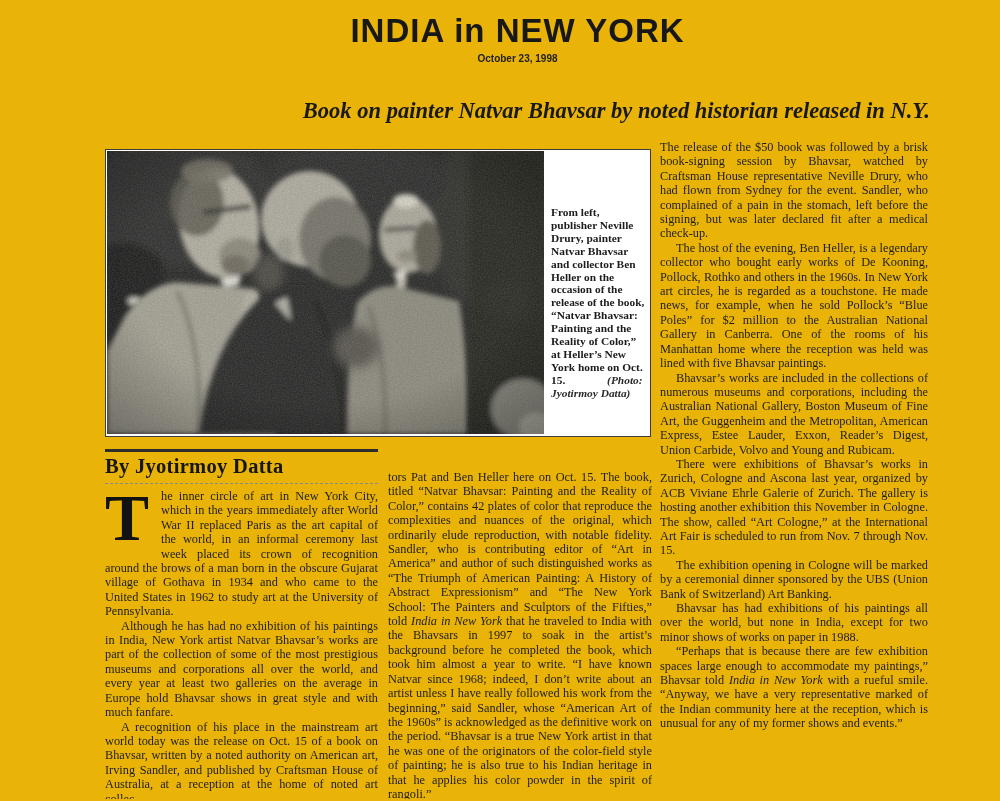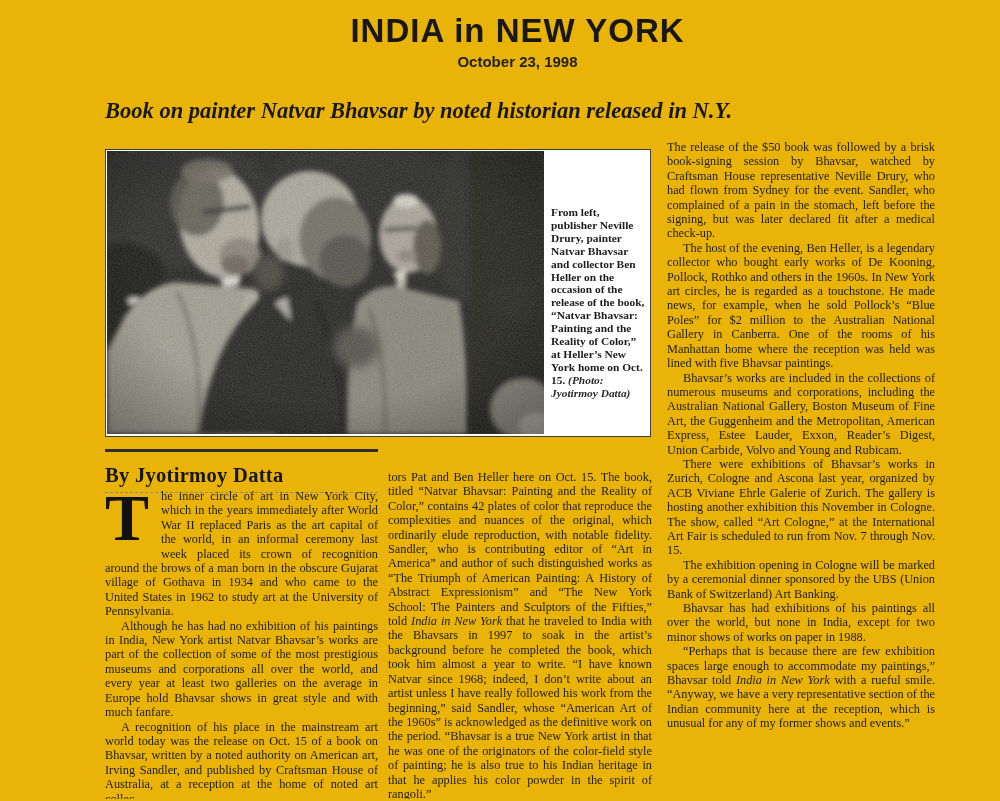--- a/index.html
+++ b/index.html
@@ -12,61 +12,61 @@
   .masthead-title{
     position:absolute;left:105px;top:12px;width:825px;
     text-align:center;
     font-family:"Liberation Sans", sans-serif;
     font-weight:700;font-size:33px;letter-spacing:1px;color:#181818;
   }
   .masthead-date{
     position:absolute;left:105px;top:53px;width:825px;
     text-align:center;
     font-family:"Liberation Sans", sans-serif;
-    font-weight:700;font-size:15px;color:#222;
+    font-weight:700;font-size:10px;color:#222;
   }
   .headline{
     position:absolute;left:105px;top:98px;width:825px;
-    text-align:left;
+    text-align:right;
     font-family:"Liberation Serif", serif;
     font-style:italic;font-weight:700;font-size:22.5px;color:#191919;
     white-space:nowrap;
   }
   
   .photo-frame{
     position:absolute;left:105px;top:149px;width:546px;height:288px;
     border:1.5px solid #3d3d3d;box-sizing:border-box;background:#fff;
   }
   .photo-svg{position:absolute;left:1px;top:1px;display:block;}
   .photo-caption{
     position:absolute;left:445px;top:56px;width:94px;
     font-size:11.4px;line-height:12.9px;font-weight:700;color:#1c1c1c;
   }
-  .photo-caption .credit{font-style:italic;font-weight:700;color:#2a2a2a;}
+  .photo-caption .credit{font-style:italic;font-weight:700;color:#2a2a2a;margin-left:39px;}
   
   .byline-box{
     position:absolute;left:105px;top:449px;width:273px;
     border-top:3px solid #2e2e2e;border-bottom:1px dashed #8a8a8a;
-    padding:12px 0 5px 0;box-sizing:border-box;
+    padding:3px 0 5px 0;box-sizing:border-box;
   }
   .byline-text{
     font-family:"Liberation Serif", serif;
     font-weight:700;font-size:20.5px;color:#161616;letter-spacing:.3px;
   }
   
   .col{
     position:absolute;
     font-size:12.3px;line-height:14.4px;text-align:justify;color:#1e1e1e;
     overflow:hidden;
   }
   .col p{margin:0;text-indent:16px;}
   .col p.noindent{text-indent:0;}
   .col-left  {left:105px;top:489px;width:273px;height:310px;}
   .col-mid   {left:388px;top:470px;width:264px;height:329px;}
-  .col-right {left:660px;top:140px;width:268px;height:659px;margin-left:7px;}
+  .col-right {left:660px;top:140px;width:268px;height:659px;}
   .dropcap{
     float:left;
     font-size:66px;line-height:54px;font-weight:700;color:#121212;
     width:50px;height:56px;margin:2px 6px 0 0;text-align:left;
   }
   .ital{font-style:italic;}
 </style>
 </head>
 <body>
 
@@ -184,16 +184,16 @@
     <p class="noindent"><span>tors Pat and Ben Heller here on Oct. 15.  The book, titled “Natvar Bhavsar: Painting and the Reality of Color,” contains 42 plates of color that reproduce the complexities and nuances of the original, which ordinarily elude reproduction, with notable fidelity. Sandler, who is contributing editor of “Art in America” and author of such distinguished works as “The Triumph of American Painting: A History of Abstract Expressionism” and “The New York School: The Painters and Sculptors of the Fifties,” told </span><span class="ital">India in New York</span><span> that he traveled to India with the Bhavsars in 1997 to soak in the artist’s background before he completed the book, which took him almost a year to write. “I have known Natvar since 1968; indeed, I don’t write about an artist unless I have really followed his work from the beginning,” said Sandler, whose “American Art of the 1960s” is acknowledged as the definitive work on the period. “Bhavsar is a true New York artist in that he was one of the originators of the color-field style of painting; he is also true to his Indian heritage in that he applies his color powder in the spirit of rangoli.”</span></p>
   </div>
 
   <div class="col col-right">
     <p class="noindent">The release of the $50 book was followed by a brisk book-signing session by Bhavsar, watched by Craftsman House representative Neville Drury, who had flown from Sydney for the event. Sandler, who complained of a pain in the stomach, left before the signing, but was later declared fit after a medical check-up.</p>
     <p>The host of the evening, Ben Heller, is a legendary collector who bought early works of De Kooning, Pollock, Rothko and others in the 1960s. In New York art circles, he is regarded as a touchstone. He made news, for example, when he sold Pollock’s “Blue Poles” for $2 million to the Australian National Gallery in Canberra. One of the rooms of his Manhattan home where the reception was held was lined with five Bhavsar paintings.</p>
     <p>Bhavsar’s works are included in the collections of numerous museums and corporations, including the Australian National Gallery, Boston Museum of Fine Art, the Guggenheim and the Metropolitan, American Express, Estee Lauder, Exxon, Reader’s Digest, Union Carbide, Volvo and Young and Rubicam.</p>
     <p>There were exhibitions of Bhavsar’s works in Zurich, Cologne and Ascona last year, organized by ACB Viviane Ehrle Galerie of Zurich. The gallery is hosting another exhibition this November in Cologne. The show, called “Art Cologne,” at the International Art Fair is scheduled to run from Nov. 7 through Nov. 15.</p>
     <p>The exhibition opening in Cologne will be marked by a ceremonial dinner sponsored by the UBS (Union Bank of Switzerland) Art Banking.</p>
     <p>Bhavsar has had exhibitions of his paintings all over the world, but none in India, except for two minor shows of works on paper in 1988.</p>
-    <p><span>“Perhaps that is because there are few exhibition spaces large enough to accommodate my paintings,” Bhavsar told </span><span class="ital">India in New York</span><span> with a rueful smile. “Anyway, we have a very representative section of the Indian community here at the reception, which is unusual for any of my former shows and events.”</span></p>
+    <p><span>“Perhaps that is because there are few exhibition spaces large enough to accommodate my paintings,” Bhavsar told </span><span class="ital">India in New York</span><span> with a rueful smile. “Anyway, we have a very representative marked of the Indian community here at the reception, which is unusual for any of my former shows and events.”</span></p>
   </div>
 
 </div>
 
 </body></html>

